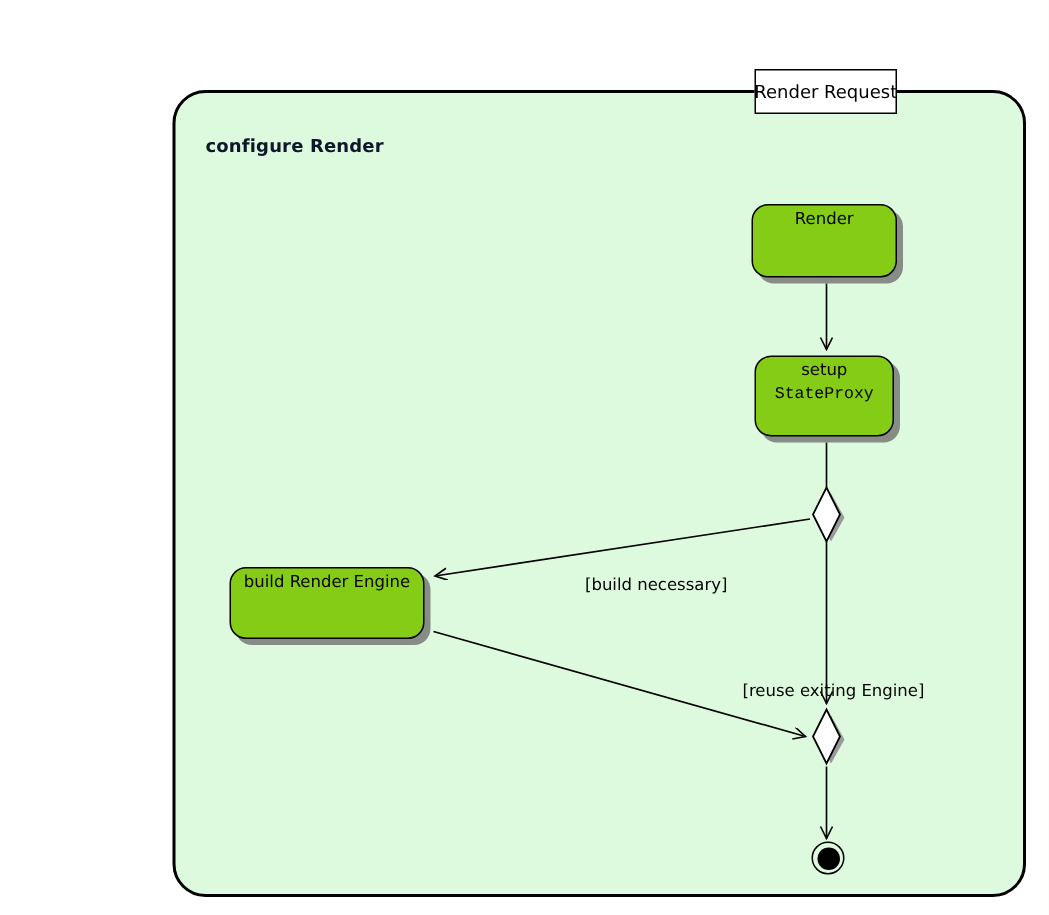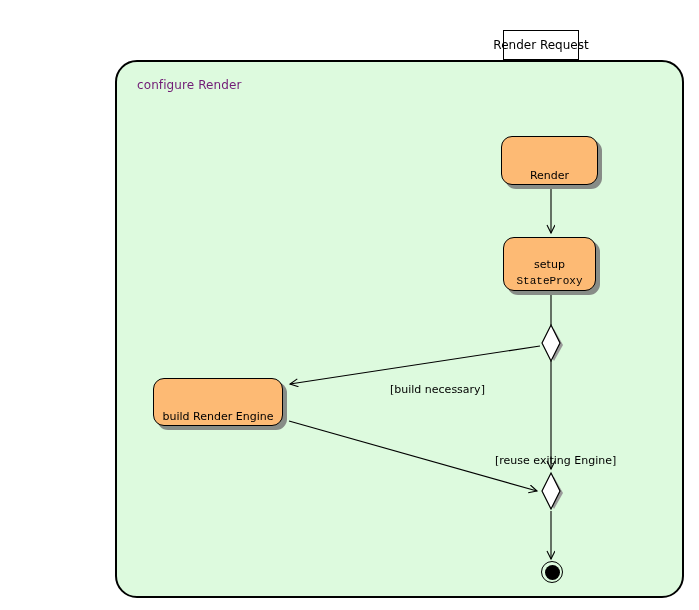--- a/index.html
+++ b/index.html
@@ -33,57 +33,57 @@
     width: 569px;
     height: 538px;
     background: #ddfade;
     border: 2px solid #000000;
     border-radius: 22px;
     box-sizing: border-box;
   }
   .partition-title {
     position: absolute;
     left: 137px;
-    top: 78px;
+    top: 90px;
     font-size: 12px;
-    font-weight: normal;
-    color: #701a75;
+    font-weight: bold;
+    color: #0f172a;
     white-space: nowrap;
     letter-spacing: 0.1px;
   }
 
   
   .entry-box {
     position: absolute;
     left: 503px;
-    top: 30px;
-    width: 76px;
+    top: 46px;
+    width: 95px;
     height: 30px;
     background: #ffffff;
     border: 1.5px solid #000000;
     box-sizing: border-box;
     display: flex;
     align-items: center;
     justify-content: center;
     font-size: 12px;
     color: #000000;
     white-space: nowrap;
   }
 
   
   .action {
     position: absolute;
-    background: #fdba74;
+    background: #84cc16;
     border: 1.5px solid #000000;
     border-radius: 11px;
     box-sizing: border-box;
     display: flex;
     flex-direction: column;
     align-items: center;
-    justify-content: flex-end;
+    justify-content: flex-start;
     font-size: 11px;
     color: #000000;
     text-align: center;
     line-height: 1.55;
     box-shadow: 4px 4px 0 0 rgba(120,120,120,0.85);
     white-space: nowrap;
   }
   .action .line2 { display: block; font-family: Liberation Mono, monospace; }
 
   #action-render {

